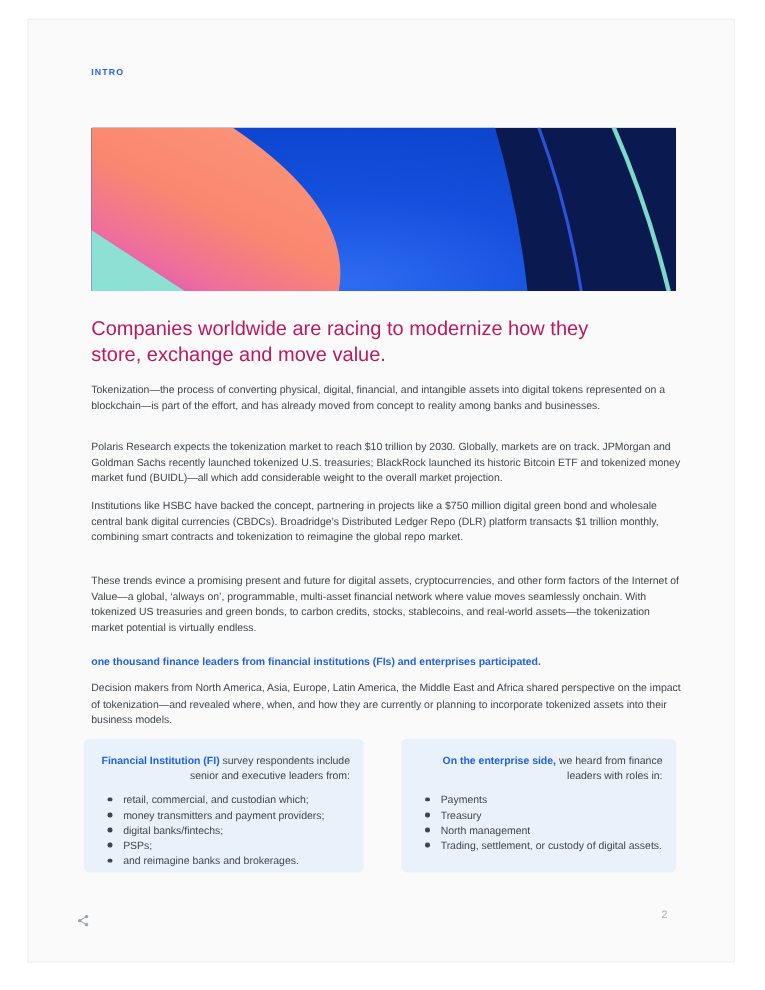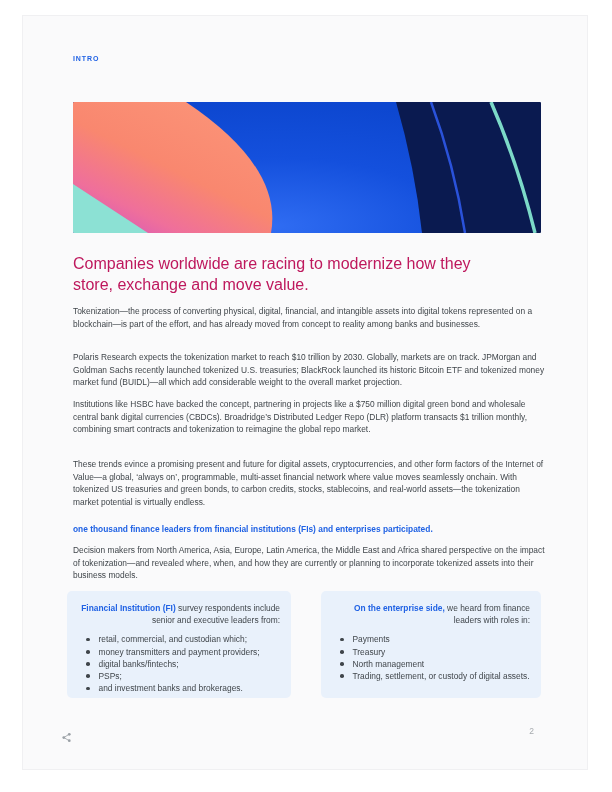--- a/index.html
+++ b/index.html
@@ -106,21 +106,21 @@
       <div class="bullet-row">
           <span class="dot"></span>
           <span>digital banks/fintechs;</span>
         </div>
       <div class="bullet-row">
           <span class="dot"></span>
           <span>PSPs;</span>
         </div>
       <div class="bullet-row">
           <span class="dot"></span>
-          <span>and investment banks and brokerages.</span>
+          <span>and reimagine banks and brokerages.</span>
         </div>
     </div>
   </div>
 
   <div class="infobox box-right">
     <div><span class="lead">On the enterprise side,</span><span> we heard from finance leaders with roles in:</span></div>
     <div class="bullets">
       <div class="bullet-row">
           <span class="dot"></span>
           <span>Payments</span>

